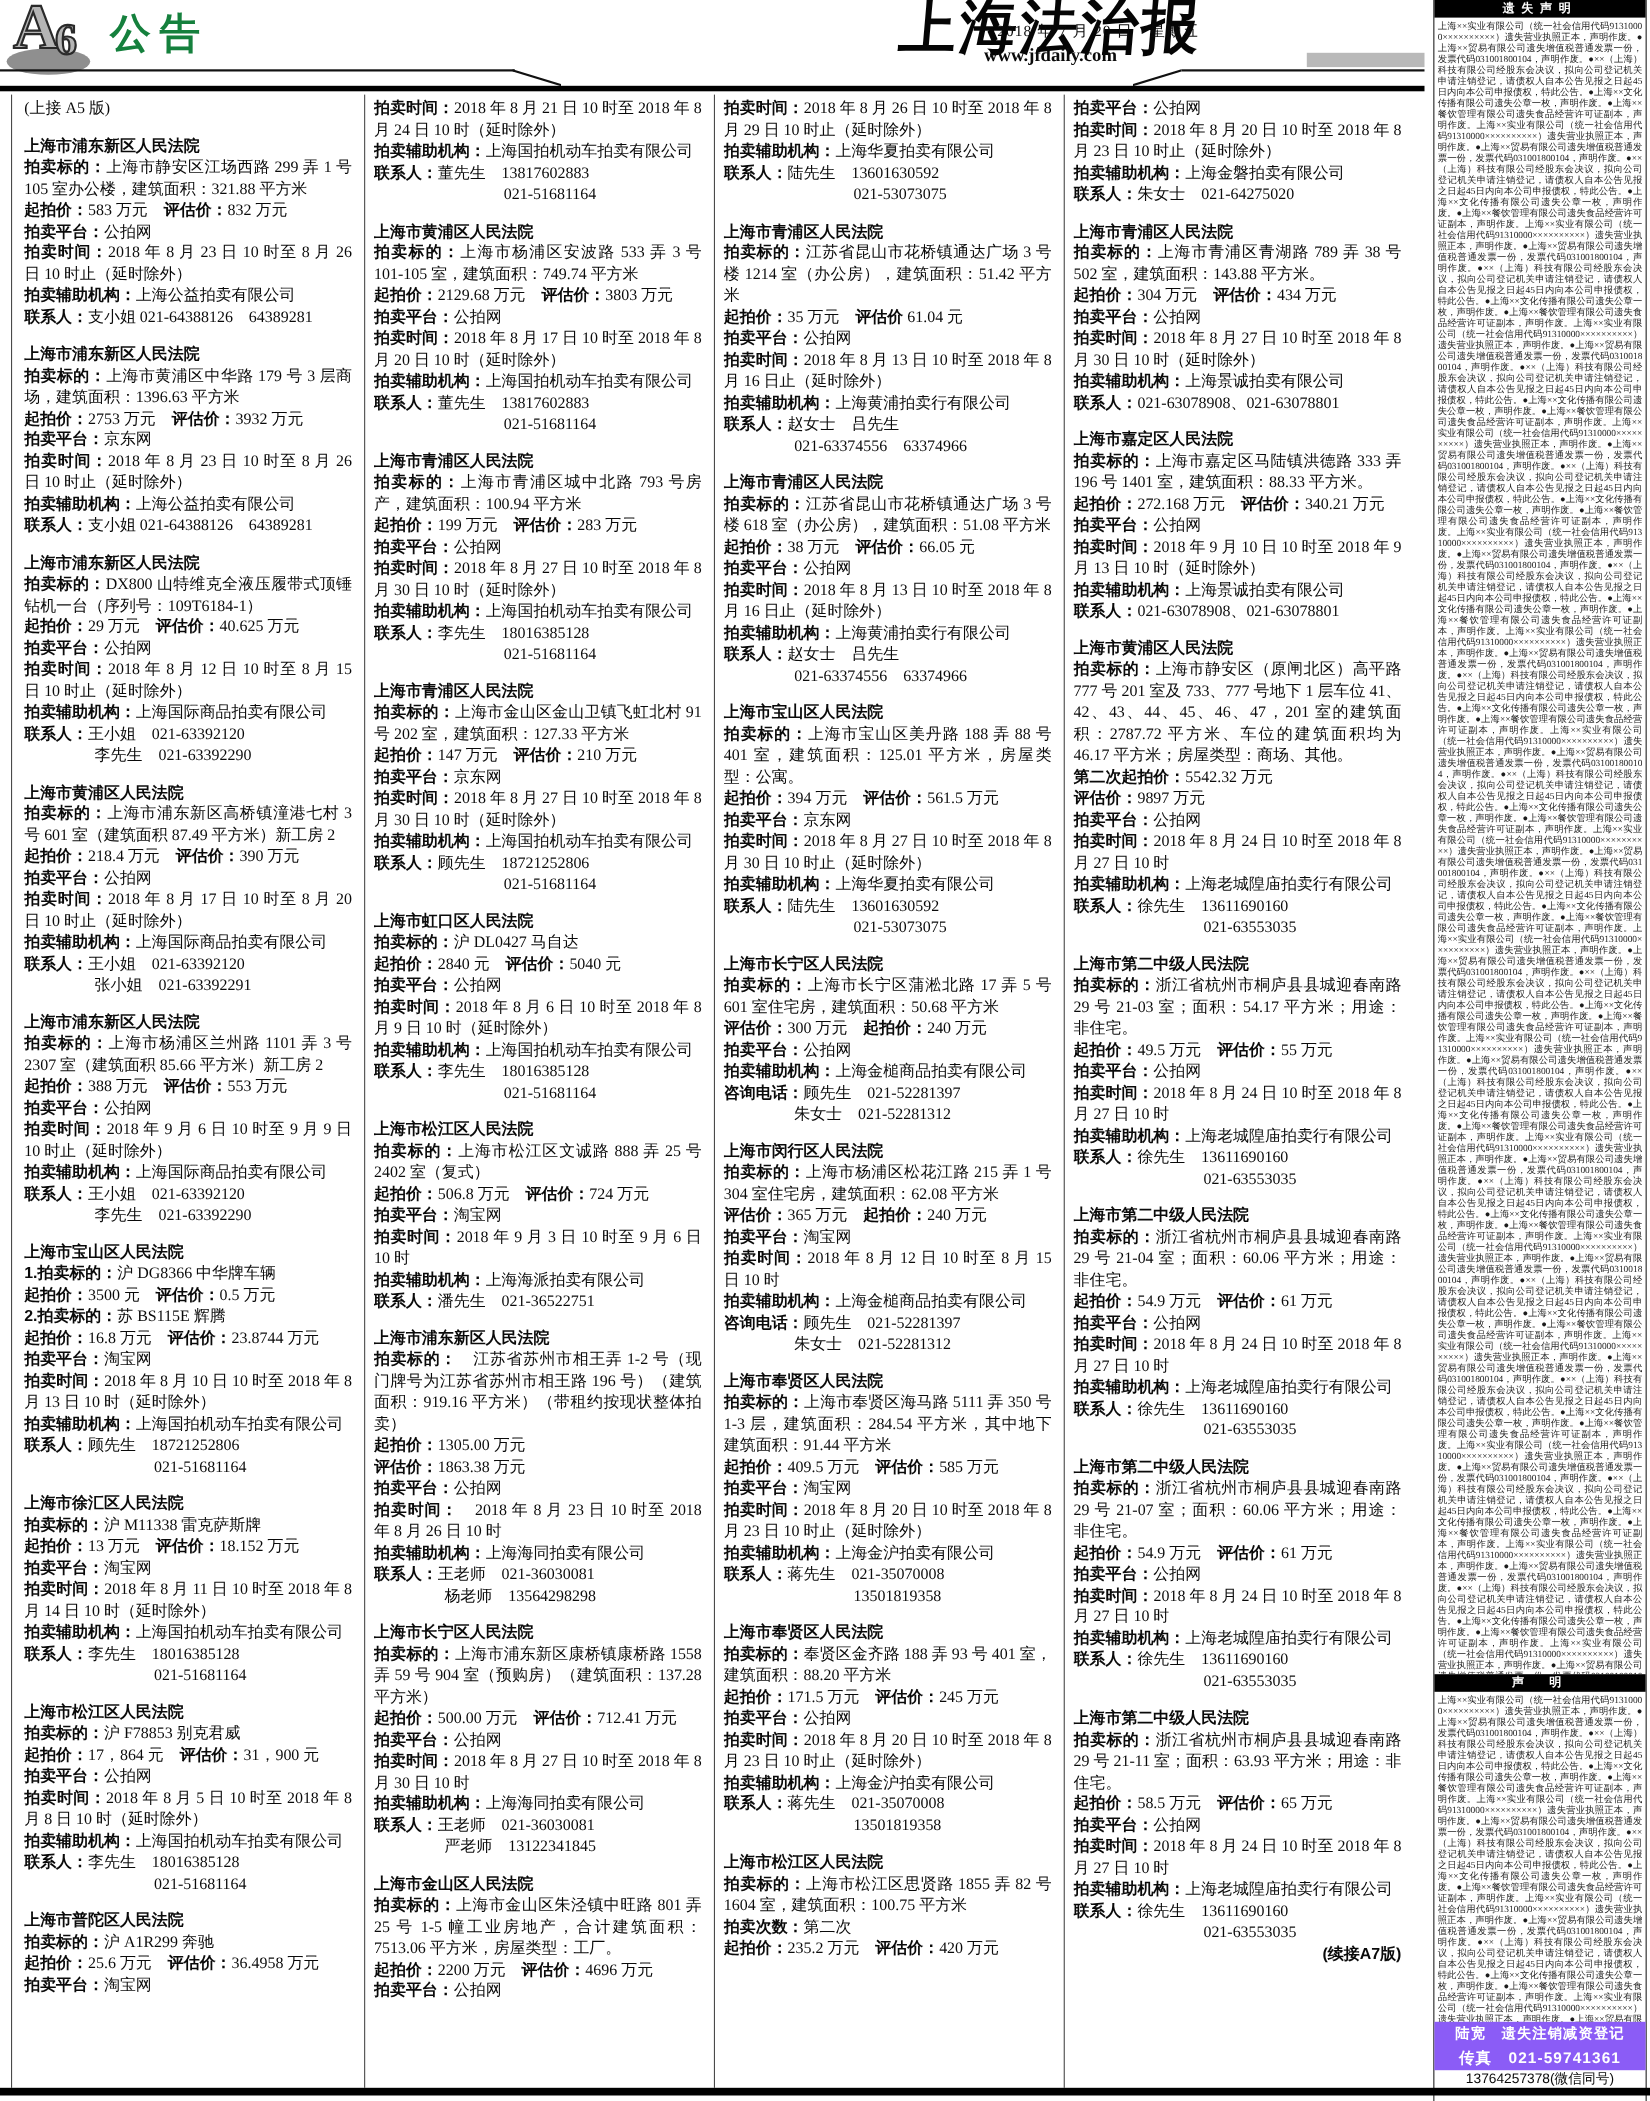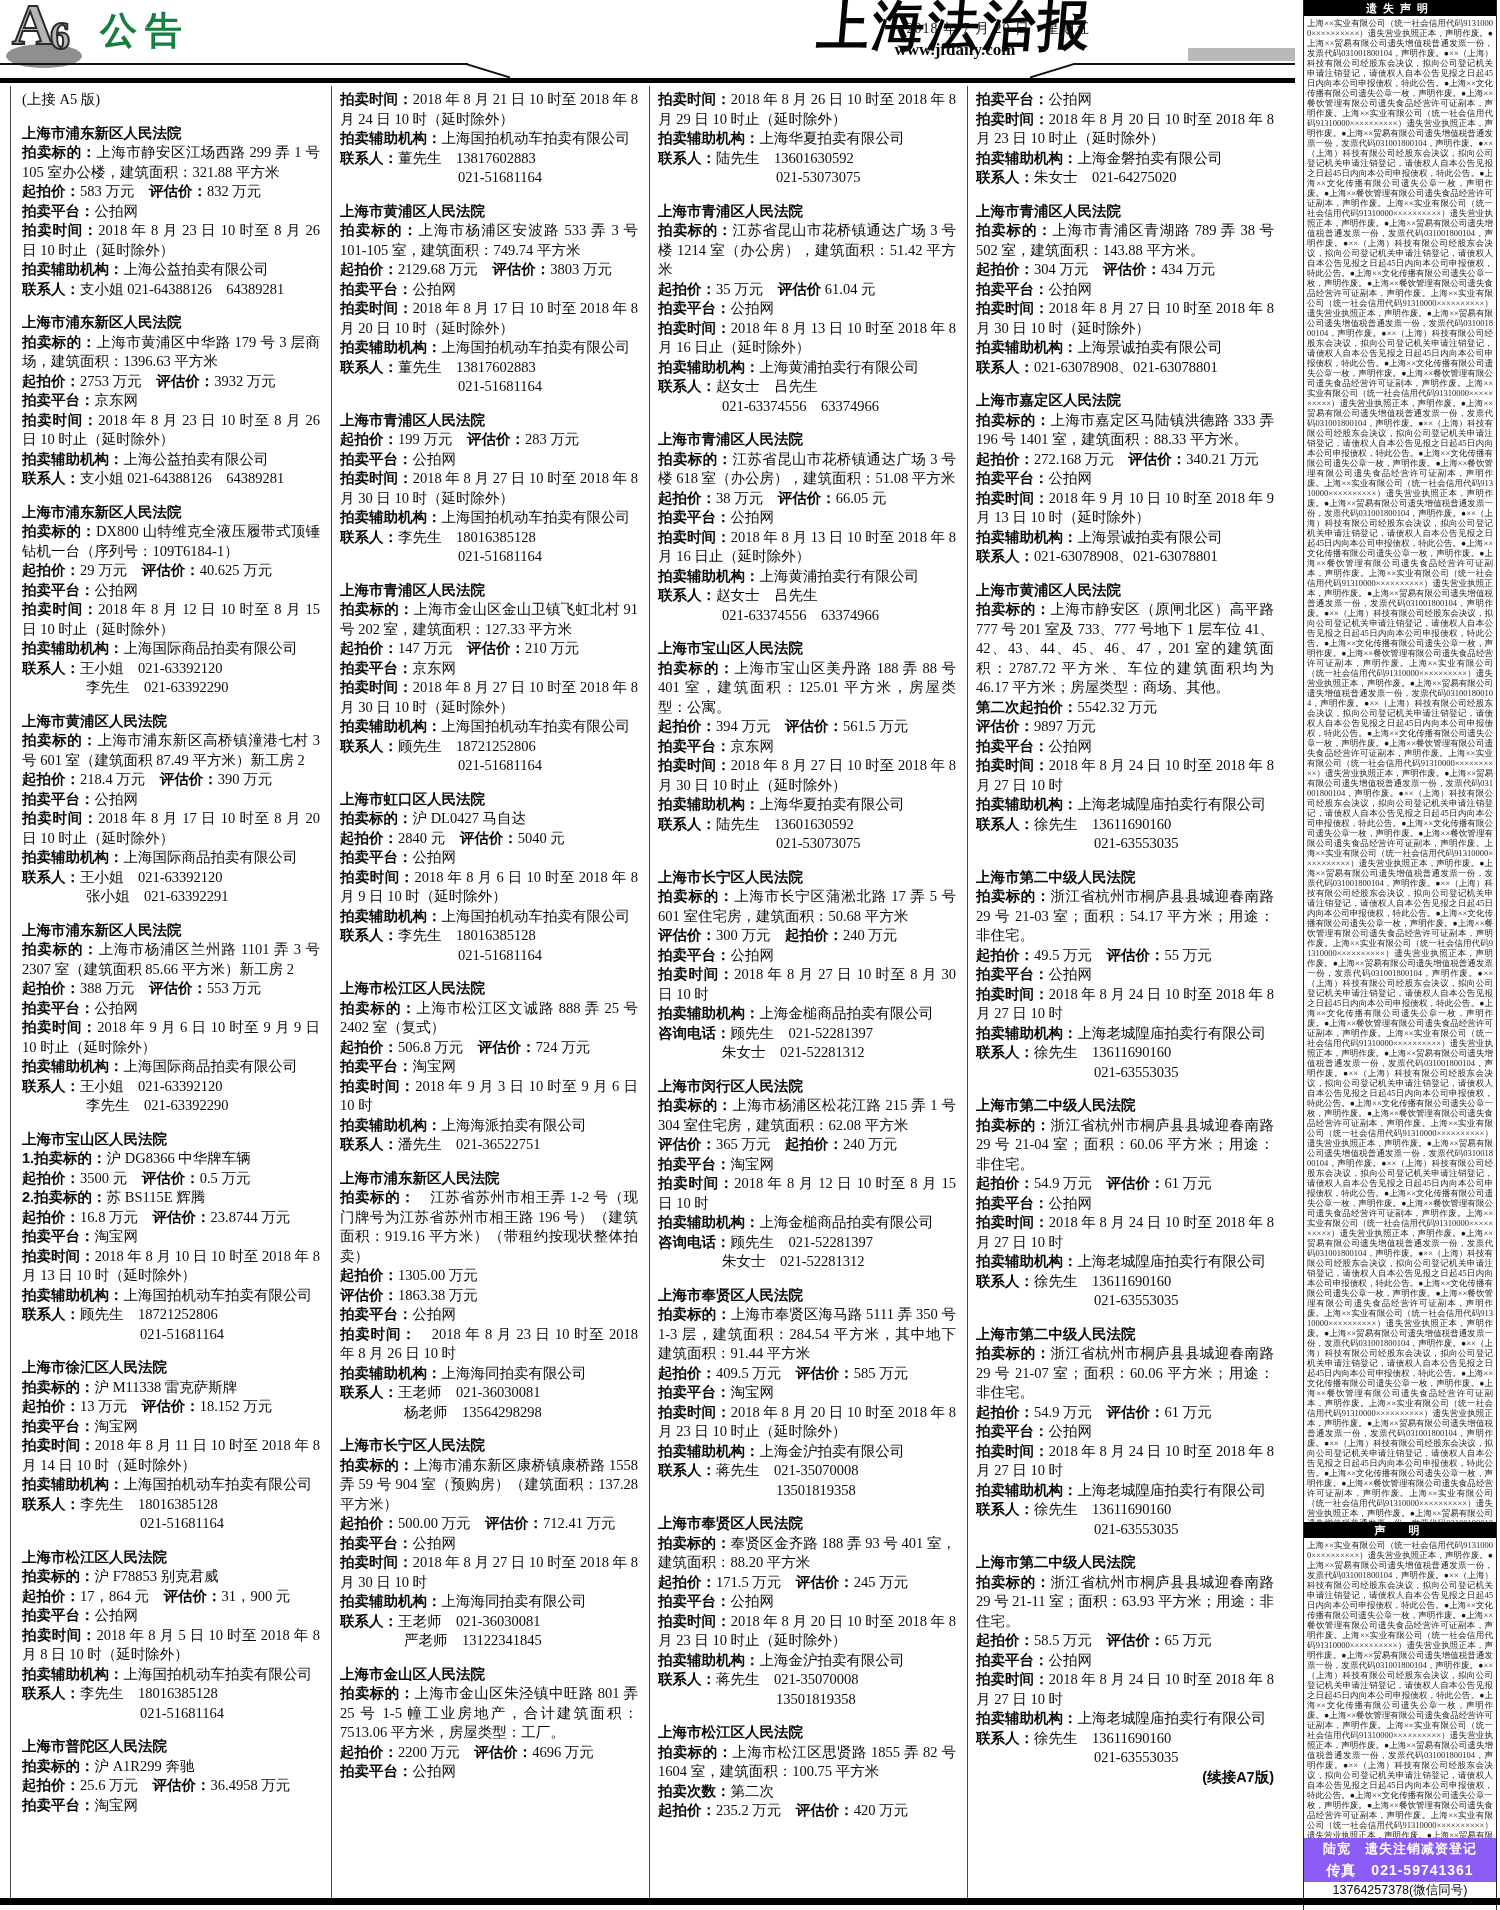--- a/index.html
+++ b/index.html
@@ -191,20 +191,21 @@
         <div class="para"><span class="lbl">拍卖标的：</span><span>上海市杨浦区安波路 533 弄 3 号 101-105 室，建筑面积：749.74 平方米</span></div>
         <div class="para"><span class="lbl">起拍价：</span><span>2129.68 万元　</span><span class="lbl">评估价：</span><span>3803 万元</span></div>
         <div class="para"><span class="lbl">拍卖平台：</span><span>公拍网</span></div>
         <div class="para"><span class="lbl">拍卖时间：</span><span>2018 年 8 月 17 日 10 时至 2018 年 8 月 20 日 10 时（延时除外）</span></div>
         <div class="para"><span class="lbl">拍卖辅助机构：</span><span>上海国拍机动车拍卖有限公司</span></div>
         <div class="para"><span class="lbl">联系人：</span><span>董先生　13817602883</span></div>
         <div class="para ind2"><span>021-51681164</span></div>
       </div>
       <div class="entry">
         <div class="court">上海市青浦区人民法院</div>
+        <div class="para"><span class="lbl">拍卖标的：</span><span>上海市青浦区城中北路 793 号房产，建筑面积：100.94 平方米</span></div>
         <div class="para"><span class="lbl">起拍价：</span><span>199 万元　</span><span class="lbl">评估价：</span><span>283 万元</span></div>
         <div class="para"><span class="lbl">拍卖平台：</span><span>公拍网</span></div>
         <div class="para"><span class="lbl">拍卖时间：</span><span>2018 年 8 月 27 日 10 时至 2018 年 8 月 30 日 10 时（延时除外）</span></div>
         <div class="para"><span class="lbl">拍卖辅助机构：</span><span>上海国拍机动车拍卖有限公司</span></div>
         <div class="para"><span class="lbl">联系人：</span><span>李先生　18016385128</span></div>
         <div class="para ind2"><span>021-51681164</span></div>
       </div>
       <div class="entry">
         <div class="court">上海市青浦区人民法院</div>
         <div class="para"><span class="lbl">拍卖标的：</span><span>上海市金山区金山卫镇飞虹北村 91 号 202 室，建筑面积：127.33 平方米</span></div>
@@ -297,21 +298,20 @@
         <div class="para"><span class="lbl">拍卖时间：</span><span>2018 年 8 月 27 日 10 时至 2018 年 8 月 30 日 10 时止（延时除外）</span></div>
         <div class="para"><span class="lbl">拍卖辅助机构：</span><span>上海华夏拍卖有限公司</span></div>
         <div class="para"><span class="lbl">联系人：</span><span>陆先生　13601630592</span></div>
         <div class="para ind2"><span>021-53073075</span></div>
       </div>
       <div class="entry">
         <div class="court">上海市长宁区人民法院</div>
         <div class="para"><span class="lbl">拍卖标的：</span><span>上海市长宁区蒲淞北路 17 弄 5 号 601 室住宅房，建筑面积：50.68 平方米</span></div>
         <div class="para"><span class="lbl">评估价：</span><span>300 万元　</span><span class="lbl">起拍价：</span><span>240 万元</span></div>
         <div class="para"><span class="lbl">拍卖平台：</span><span>公拍网</span></div>
-        <div class="para"><span class="lbl">拍卖时间：</span><span>2018 年 8 月 27 日 10 时至 8 月 30 日 10 时</span></div>
         <div class="para"><span class="lbl">拍卖辅助机构：</span><span>上海金槌商品拍卖有限公司</span></div>
         <div class="para"><span class="lbl">咨询电话：</span><span>顾先生　021-52281397</span></div>
         <div class="para ind1"><span>朱女士　021-52281312</span></div>
       </div>
       <div class="entry">
         <div class="court">上海市闵行区人民法院</div>
         <div class="para"><span class="lbl">拍卖标的：</span><span>上海市杨浦区松花江路 215 弄 1 号 304 室住宅房，建筑面积：62.08 平方米</span></div>
         <div class="para"><span class="lbl">评估价：</span><span>365 万元　</span><span class="lbl">起拍价：</span><span>240 万元</span></div>
         <div class="para"><span class="lbl">拍卖平台：</span><span>淘宝网</span></div>
         <div class="para"><span class="lbl">拍卖时间：</span><span>2018 年 8 月 12 日 10 时至 8 月 15 日 10 时</span></div>

